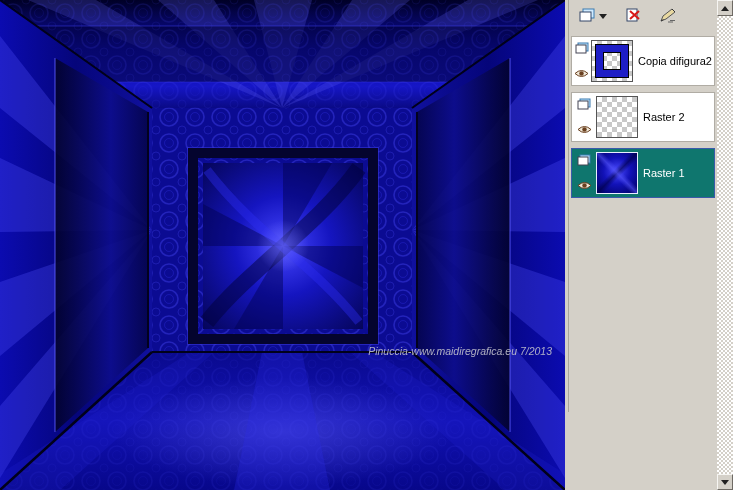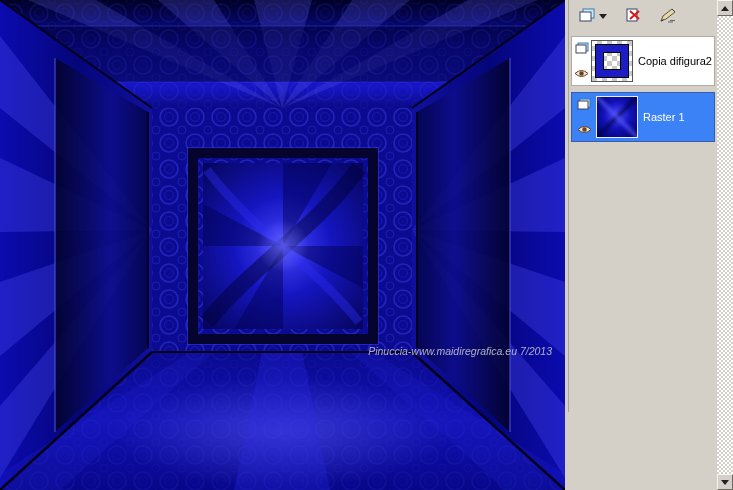--- a/index.html
+++ b/index.html
@@ -12,21 +12,21 @@
   .panel{position:absolute;left:568px;top:0;width:149px;height:412px;background:#d4d0c8;
          border-left:1px solid #a8a49c;box-sizing:border-box;}
   .toolbar{display:flex;align-items:center;gap:9px;height:28px;padding:2px 0 0 6px;}
   .tb-btn{display:flex;align-items:center;gap:2px;background:#d4d0c8;border:1px solid #d4d0c8;
           padding:2px 3px;cursor:pointer;}
   .dd-arrow{width:0;height:0;border-left:4px solid transparent;border-right:4px solid transparent;
             border-top:5px solid #202020;margin-left:2px;}
   .layer-list{display:flex;flex-direction:column;gap:6px;padding:6px 2px 0 2px;}
   .layer-row{display:flex;align-items:center;height:50px;background:#fff;
              border:1px solid #b0aca4;box-sizing:border-box;padding:2px;cursor:pointer;}
-  .layer-row.selected{background:#3b82f6;border-color:#3a5aaa;}
+  .layer-row.selected{background:#0f766e;border-color:#3a5aaa;}
   .icons-col{display:flex;flex-direction:column;justify-content:space-between;
              align-items:center;width:20px;height:42px;padding-right:2px;}
   .thumb{position:relative;width:42px;height:42px;border:1px solid #555;box-sizing:border-box;
          flex:0 0 auto;overflow:hidden;}
   .layer-row.selected .thumb{border-color:#e8eeff;}
   .checker{background-color:#fff;
     background-image:
       linear-gradient(45deg,#c8c8c8 25%,transparent 25%,transparent 75%,#c8c8c8 75%),
       linear-gradient(45deg,#c8c8c8 25%,transparent 25%,transparent 75%,#c8c8c8 75%);
     background-size:10px 10px;background-position:0 0,5px 5px;}
@@ -234,36 +234,54 @@
           </span>
         </div>
         <div class="thumb checker">
           <div class="frame-overlay"></div>
         </div>
         <span class="layer-label">Copia difigura2</span>
       </div>
 
 
 
-
-      <div class="layer-row selected">
+      <div class="layer-row">
         <div class="icons-col">
           <span>
             <svg width="14" height="12" viewBox="0 0 14 12">
               <rect x="3" y="1" width="10" height="8" fill="#bfe4ff" stroke="#3a7ab0"></rect>
               <rect x="1" y="3" width="10" height="8" fill="#fff" stroke="#444455"></rect>
             </svg>
           </span>
           <span>
             <svg width="15" height="9" viewBox="0 0 15 9">
               <path d="M1 4.5 Q7.5 -1.5 14 4.5 Q7.5 10.5 1 4.5 Z" fill="#f0e8d8" stroke="#6a4020"></path>
               <circle cx="7.5" cy="4.5" r="2.2" fill="#6a4020"></circle>
             </svg>
           </span>
         </div>
+        <div class="thumb checker"></div>
+        <span class="layer-label">Raster 2</span>
+      </div>
+
+      <div class="layer-row selected">
+        <div class="icons-col">
+          <span>
+            <svg width="14" height="12" viewBox="0 0 14 12">
+              <rect x="3" y="1" width="10" height="8" fill="#bfe4ff" stroke="#3a7ab0"></rect>
+              <rect x="1" y="3" width="10" height="8" fill="#fff" stroke="#444455"></rect>
+            </svg>
+          </span>
+          <span>
+            <svg width="15" height="9" viewBox="0 0 15 9">
+              <path d="M1 4.5 Q7.5 -1.5 14 4.5 Q7.5 10.5 1 4.5 Z" fill="#f0e8d8" stroke="#6a4020"></path>
+              <circle cx="7.5" cy="4.5" r="2.2" fill="#6a4020"></circle>
+            </svg>
+          </span>
+        </div>
         <div class="thumb">
           <div class="blue-burst"></div>
         </div>
         <span class="layer-label">Raster 1</span>
       </div>
 
     </div>
   </div>
 
   <div class="vscroll">

